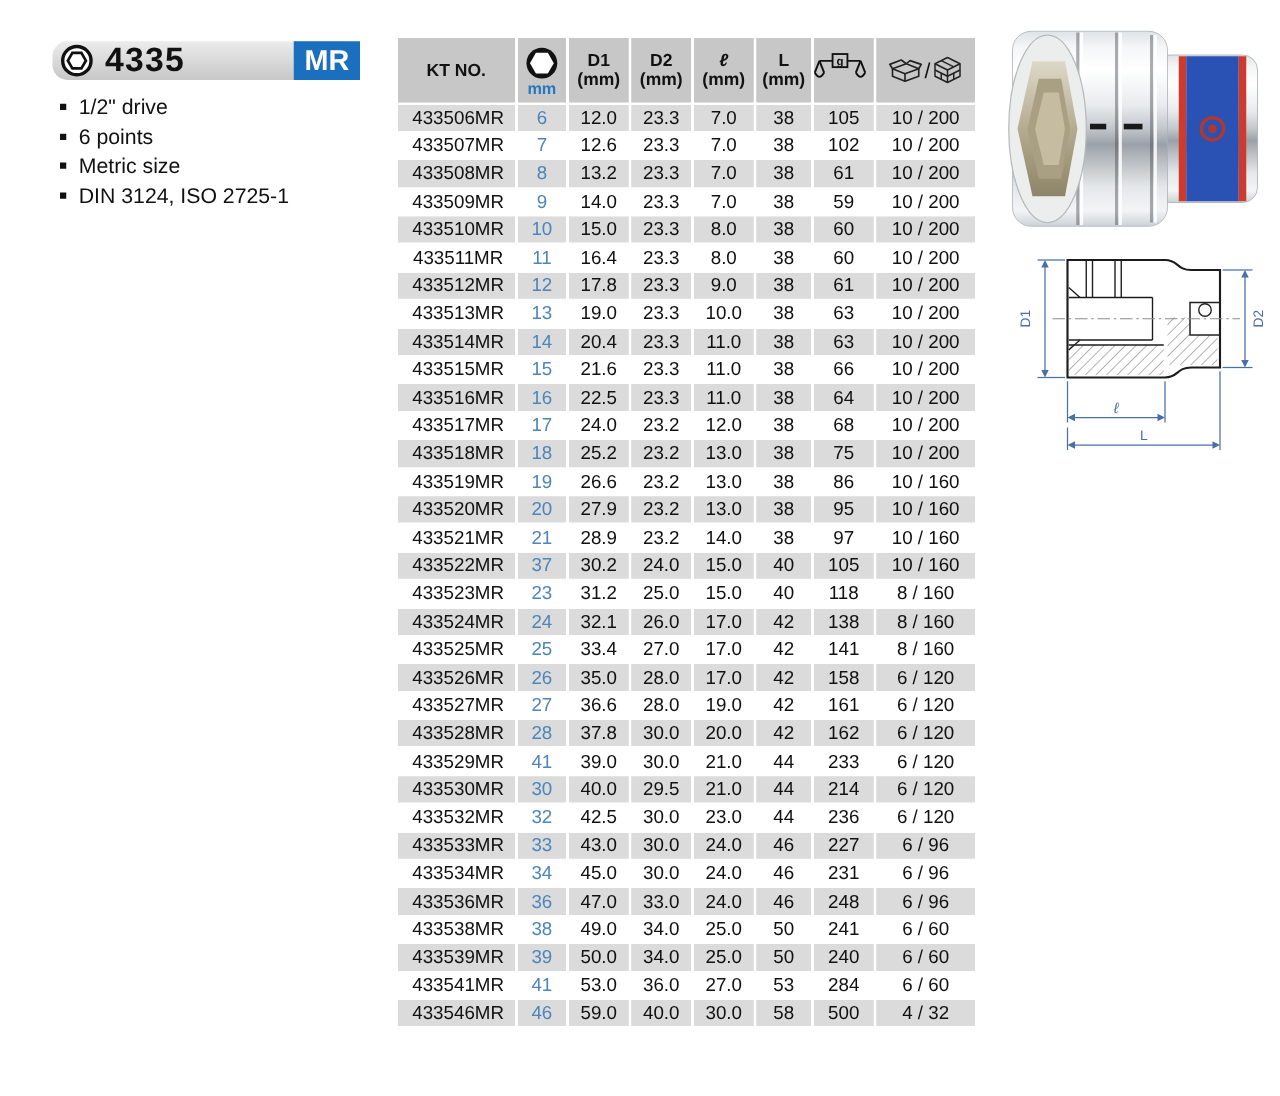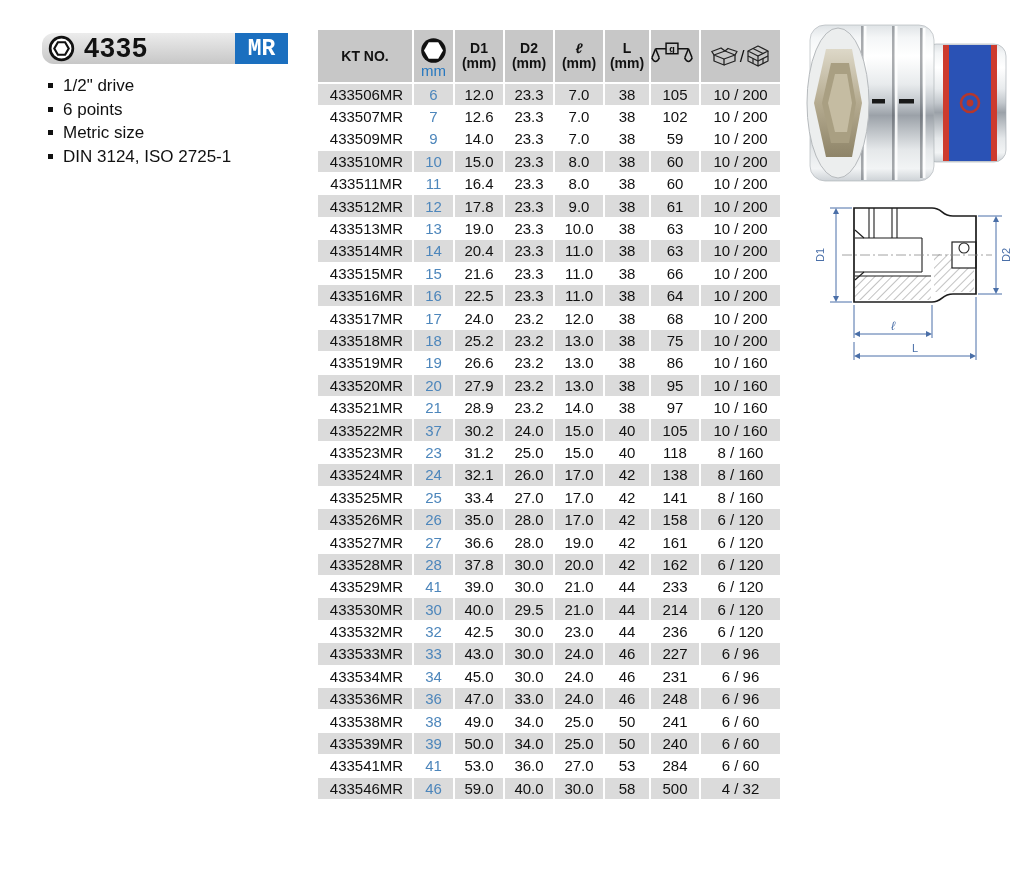--- a/index.html
+++ b/index.html
@@ -7,42 +7,42 @@
     font-family:"Liberation Sans", sans-serif; color:#111; overflow:hidden; }
   .page { position:relative; width:1024px; height:877px; background:#fff; }
 
   
   .title-bar { position:absolute; left:42px; top:33px; width:246px; height:31px;
     background:linear-gradient(#ececec,#c7c7c7); display:flex; align-items:center;border-radius:12px; }
   .drive-icon { width:27px; height:27px; margin-left:6px; flex:0 0 auto; }
   .product-no { font-size:27px; font-weight:bold; letter-spacing:1px; margin-left:9px; }
   .badge { margin-left:auto; width:53px; height:31px; background:var(--badge-blue);
     color:#fff; font-size:23px; font-weight:bold; display:flex;
-    align-items:center; justify-content:center; letter-spacing:0px;font-family:Liberation Mono, monospace; }
+    align-items:center; justify-content:center; letter-spacing:0px; }
   .features { position:absolute; left:48px; top:74px; list-style:none; }
   .features li { position:relative; font-size:17px; line-height:23.5px; padding-left:15px; }
   .features li::before { content:""; position:absolute; left:0; top:9px;
     width:5px; height:5px; background:#111; }
 
   
   .spec-table-wrap { position:absolute; left:318px; top:30px; }
   table.spec { border-collapse:collapse; table-layout:fixed; width:462px;
     font-size:15px; }
   .spec th, .spec td { border-right:2px solid #fff; border-bottom:1px solid #fff;
     text-align:center; vertical-align:middle; overflow:hidden; white-space:nowrap; }
   .spec th:last-child, .spec td:last-child { border-right:none; }
   .spec thead th { background:var(--header-gray); height:53px;
     border-bottom:2px solid #fff; font-size:14px; line-height:15px; font-weight:bold; }
   .spec tbody td { height:22.4px; }
   .spec tbody tr.row-gray td { background:var(--row-gray); }
   .spec tbody tr.row-white td { background:#fff; }
   .c-kt { text-align:right; padding-left:3px; }
   .c-size { color:var(--size-text-blue); }
   .hdr-icon-stack { display:flex; flex-direction:column; align-items:center; line-height:11px; }
-  .hdr-mm { color:var(--mm-blue); font-weight:normal; font-size:15px; margin-top:1px; }
+  .hdr-mm { color:var(--mm-blue); font-weight:bold; font-size:13px; margin-top:1px; }
   .hdr-pack { display:flex; align-items:center; justify-content:center; gap:2px; }
   .pack-slash { font-size:17px; font-weight:normal; }
 
   
   .photo-wrap { position:absolute; left:798px; top:20px; width:216px; height:166px; }
   .diagram-wrap { position:absolute; left:806px; top:192px; width:213px; height:180px; }
   svg { display:block; }
 </style>
 </head>
 <body>
@@ -171,20 +171,30 @@
           <tr class="row-white">
             <td class="c-kt">433507MR</td>
             <td class="c-size">7</td>
             <td class="c-num">12.6</td>
             <td class="c-num">23.3</td>
             <td class="c-num">7.0</td>
             <td class="c-num">38</td>
             <td class="c-num">102</td>
             <td class="c-pack">10 / 200</td>
           </tr>
+          <tr class="row-gray">
+            <td class="c-kt">433508MR</td>
+            <td class="c-size">8</td>
+            <td class="c-num">13.2</td>
+            <td class="c-num">23.3</td>
+            <td class="c-num">7.0</td>
+            <td class="c-num">38</td>
+            <td class="c-num">61</td>
+            <td class="c-pack">10 / 200</td>
+          </tr>
           <tr class="row-white">
             <td class="c-kt">433509MR</td>
             <td class="c-size">9</td>
             <td class="c-num">14.0</td>
             <td class="c-num">23.3</td>
             <td class="c-num">7.0</td>
             <td class="c-num">38</td>
             <td class="c-num">59</td>
             <td class="c-pack">10 / 200</td>
           </tr>

